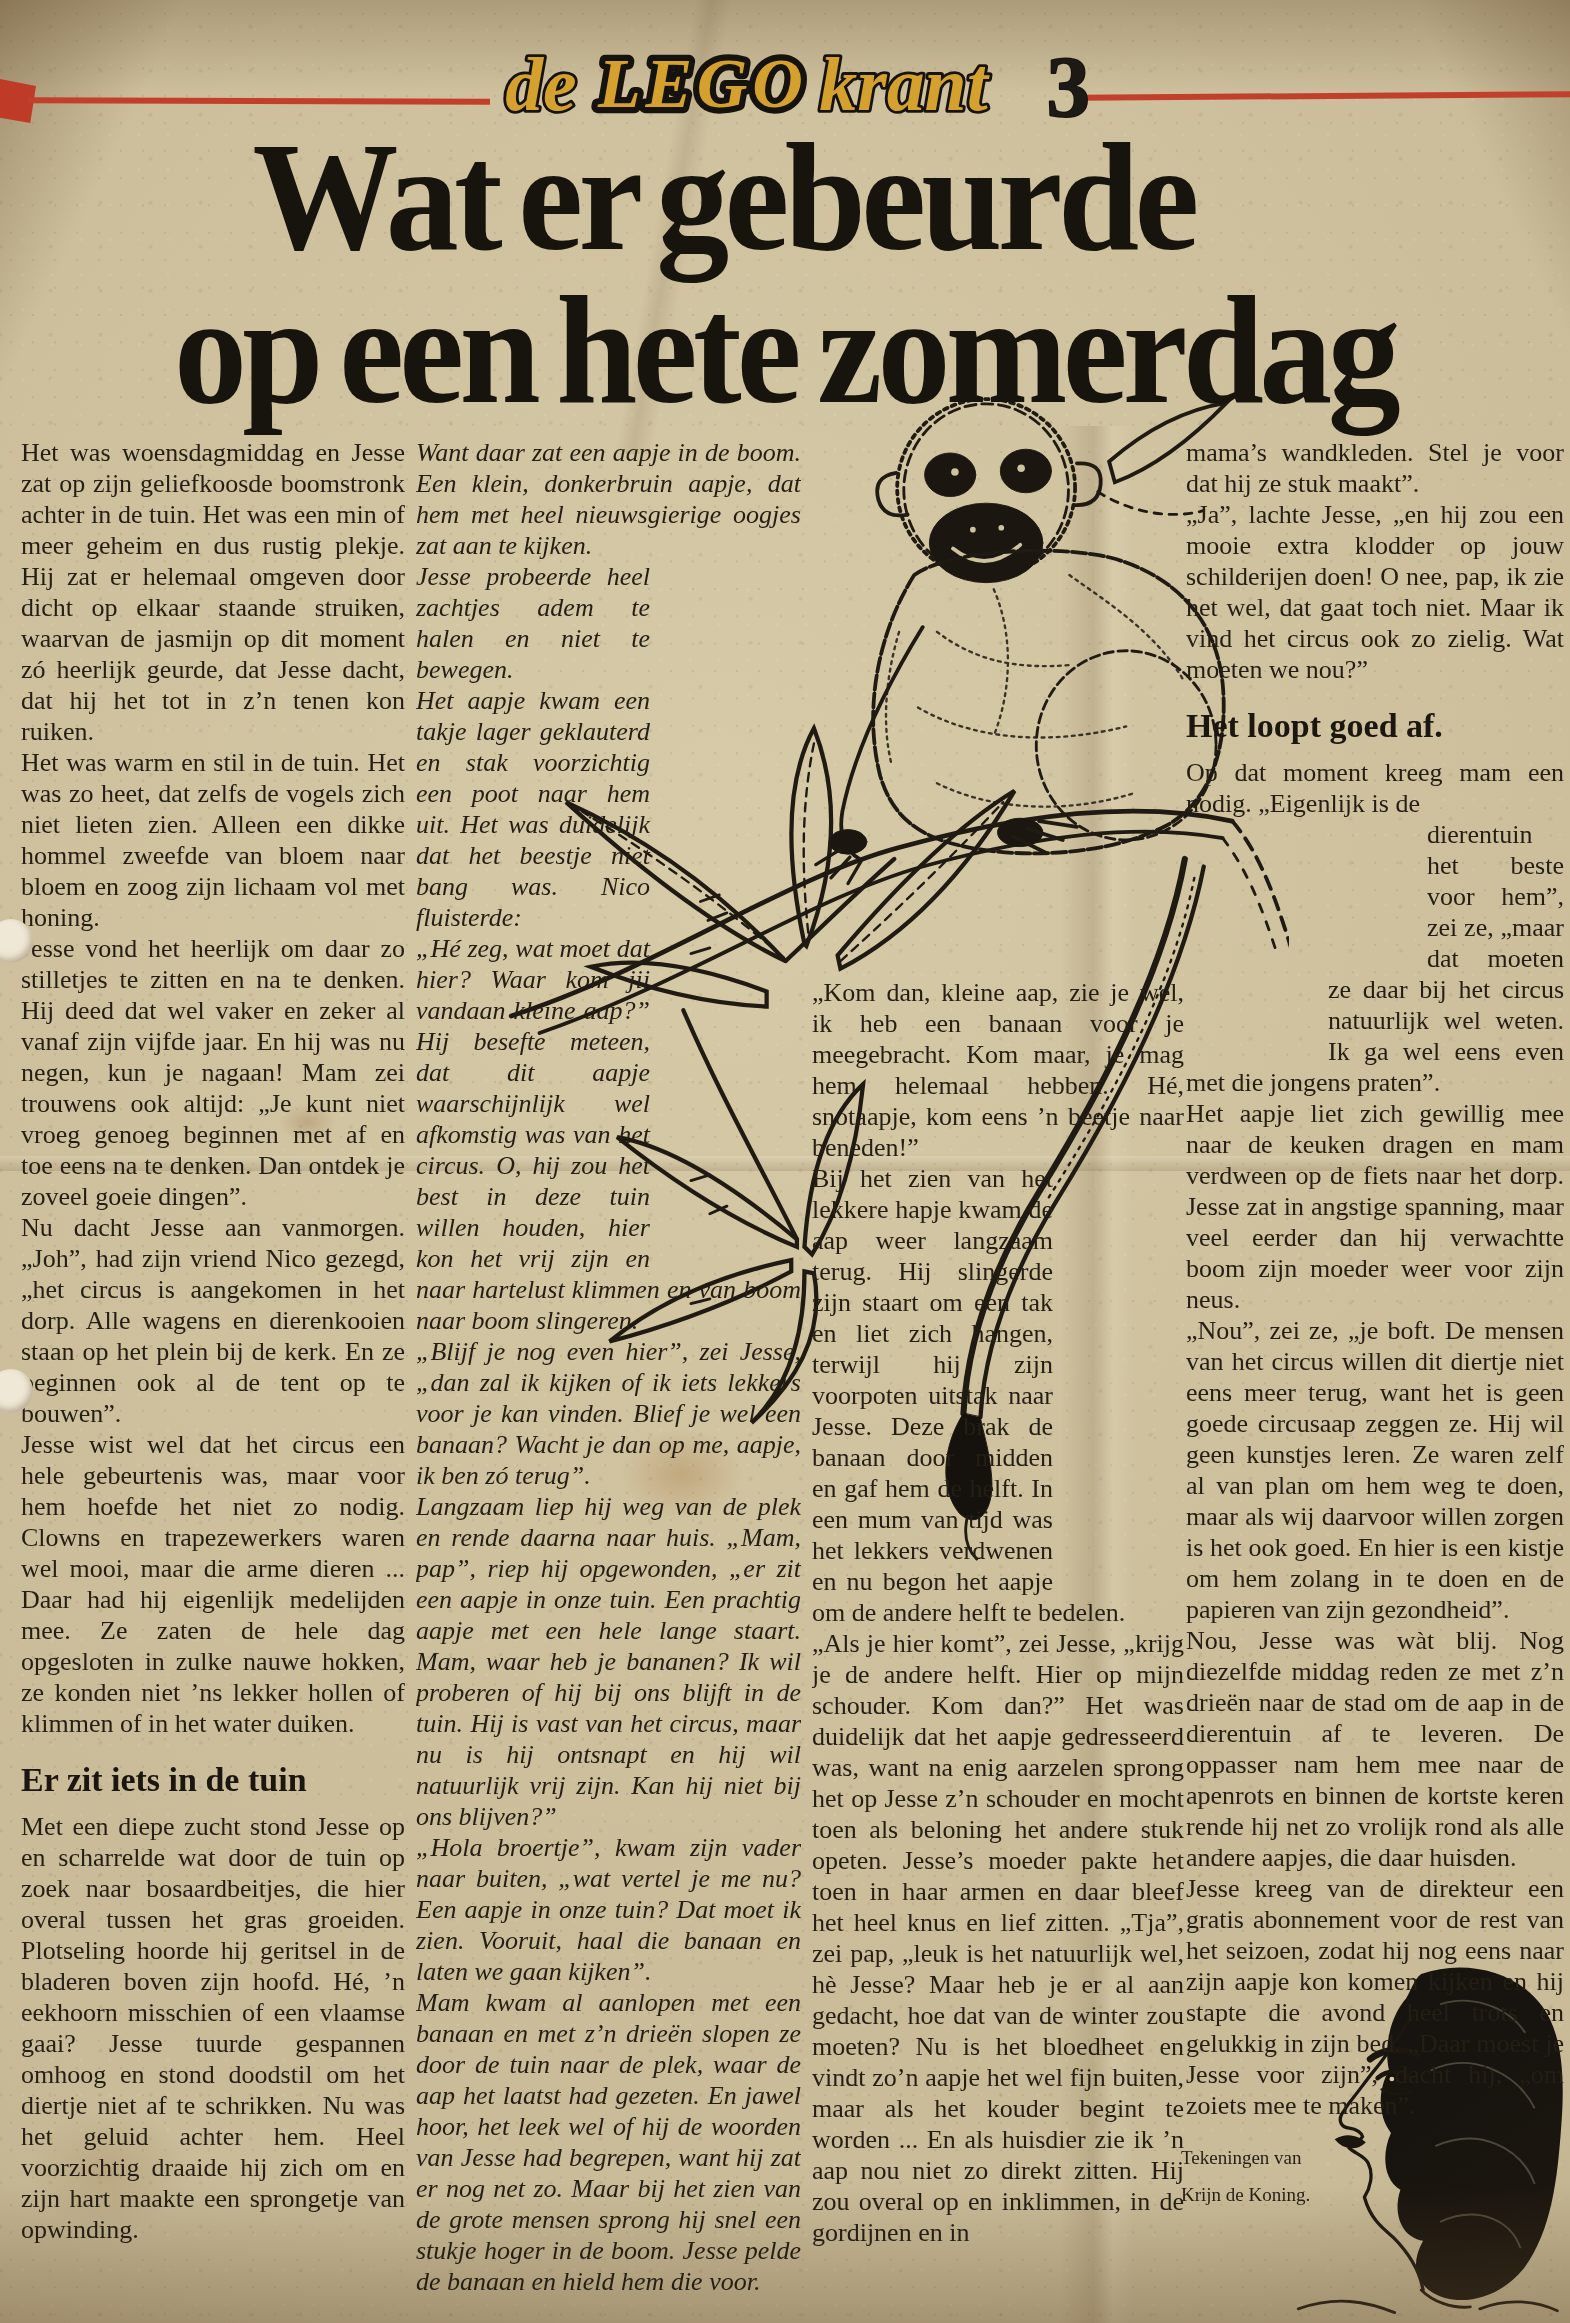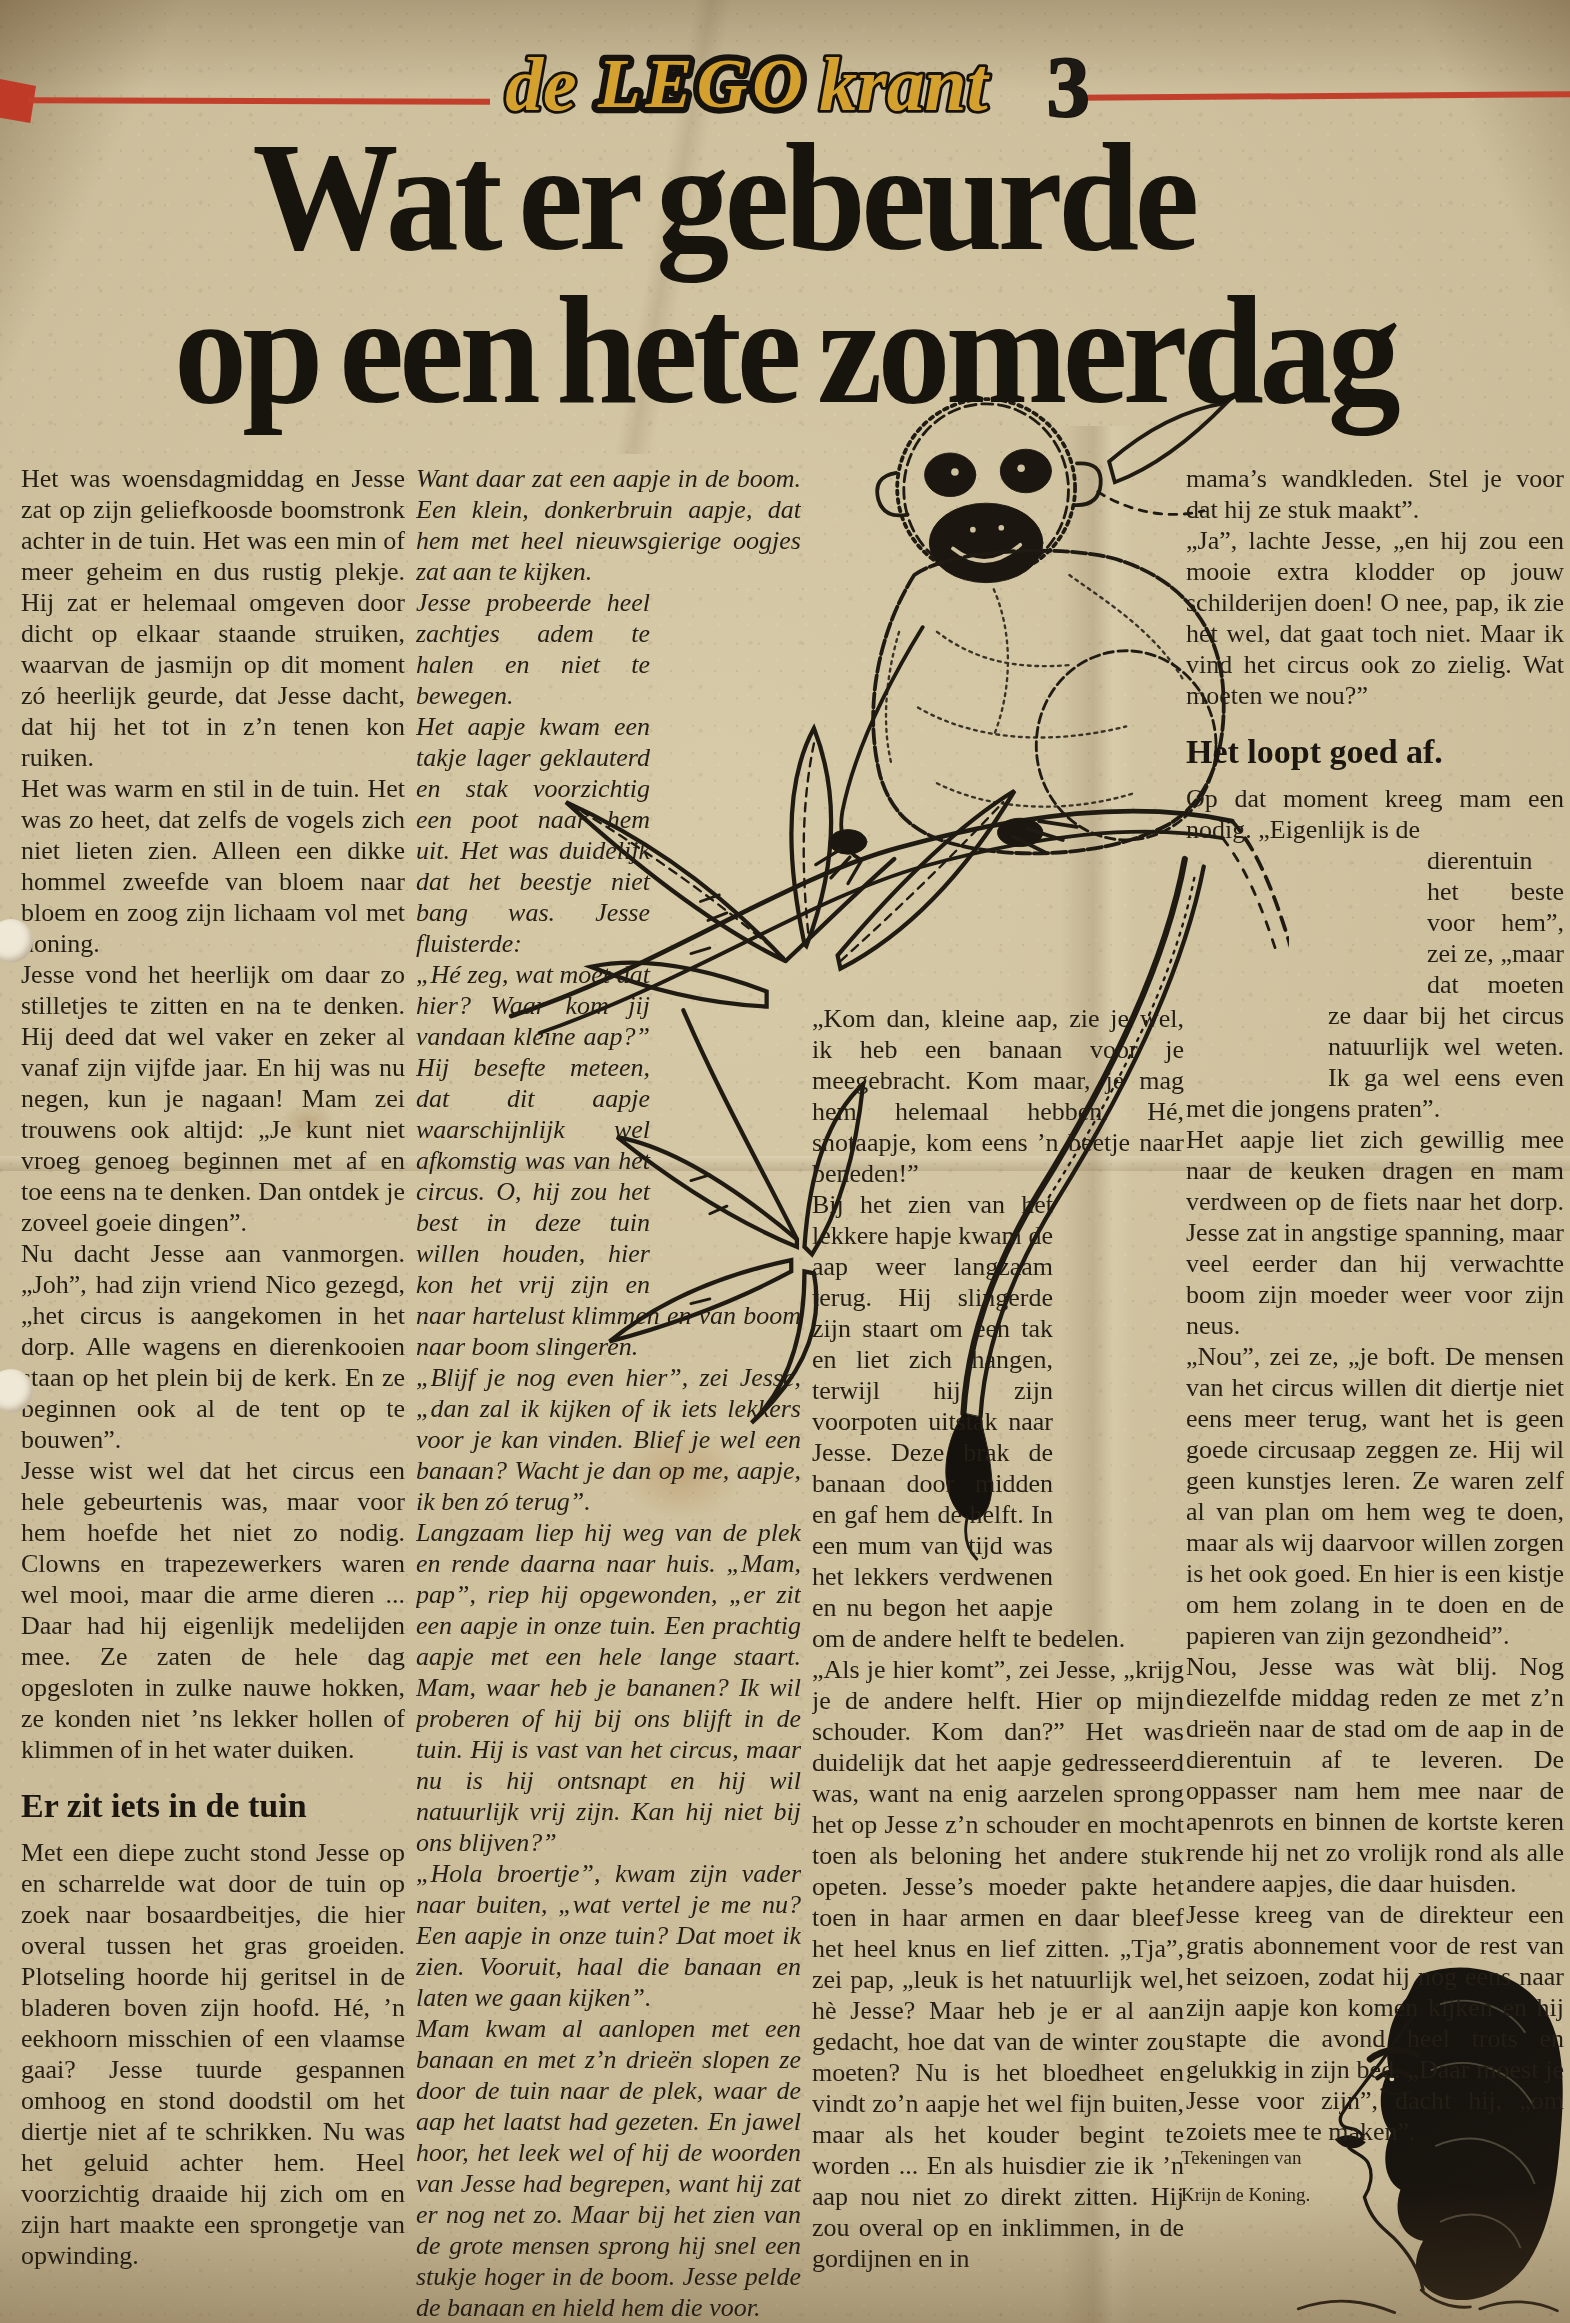--- a/index.html
+++ b/index.html
@@ -54,21 +54,21 @@
   
   #headline{
     position:absolute;left:28px;top:121px;width:1514px;z-index:3;
     text-align:center;font-weight:700;color:#17130d;
     font-size:146px;line-height:144px;letter-spacing:-4.7px;word-spacing:-11.4px;
     transform:scaleY(1.06);transform-origin:top center;
   }
   #headline .l1{padding-right:123px;}
 
   
-  .col{position:absolute;z-index:3;font-size:26px;line-height:31px;overflow:hidden;margin-top:26px;}
+  .col{position:absolute;z-index:3;font-size:26px;line-height:31px;overflow:hidden;}
   .col p{margin:0;text-align:justify;}
   .col h2{font-size:34px;line-height:40px;margin:21px 0 11.4px 0;color:#1b160f;}
   .col1{left:21px;top:437px;width:384px;height:1855px;}
   .col2{left:416px;top:437px;width:385px;height:1879px;font-style:italic;}
   .col3{left:812px;top:977px;width:372px;height:1340px;}
   .col4{left:1186px;top:437px;width:378px;height:1879px;}
 
   
   #monkey-art{position:absolute;left:407px;top:348px;width:882px;height:1230px;z-index:2;pointer-events:none;}
   #face-art{position:absolute;left:1279px;top:1957px;width:291px;height:366px;z-index:2;pointer-events:none;}
@@ -211,21 +211,21 @@
         <p>Jesse vond het heerlijk om daar zo stilletjes te zitten en na te denken. Hij deed dat wel vaker en zeker al vanaf zijn vijfde jaar. En hij was nu negen, kun je nagaan! Mam zei trouwens ook altijd: „Je kunt niet vroeg genoeg beginnen met af en toe eens na te denken. Dan ontdek je zoveel goeie dingen”.</p>
         <p>Nu dacht Jesse aan vanmorgen. „Joh”, had zijn vriend Nico gezegd, „het circus is aangekomen in het dorp. Alle wagens en dierenkooien staan op het plein bij de kerk. En ze beginnen ook al de tent op te bouwen”.</p>
         <p>Jesse wist wel dat het circus een hele gebeurtenis was, maar voor hem hoefde het niet zo nodig. Clowns en trapezewerkers waren wel mooi, maar die arme dieren ... Daar had hij eigenlijk medelijden mee. Ze zaten de hele dag opgesloten in zulke nauwe hokken, ze konden niet ’ns lekker hollen of klimmen of in het water duiken.</p>
         <h2>Er zit iets in de tuin</h2>
         <p>Met een diepe zucht stond Jesse op en scharrelde wat door de tuin op zoek naar bosaardbeitjes, die hier overal tussen het gras groeiden. Plotseling hoorde hij geritsel in de bladeren boven zijn hoofd. Hé, ’n eekhoorn misschien of een vlaamse gaai? Jesse tuurde gespannen omhoog en stond doodstil om het diertje niet af te schrikken. Nu was het geluid achter hem. Heel voorzichtig draaide hij zich om en zijn hart maakte een sprongetje van opwinding.</p>
       </div>
       <div class="col col2">
         <p>Want daar zat een aapje in de boom. Een klein, donkerbruin aapje, dat hem met heel nieuwsgierige oogjes zat aan te kijken.</p>
         <div style="float: right; width: 151px; height: 705px;"></div>
         <p>Jesse probeerde heel zachtjes adem te halen en niet te bewegen.</p>
-        <p>Het aapje kwam een takje lager geklauterd en stak voorzichtig een poot naar hem uit. Het was duidelijk dat het beestje niet bang was. Jesse fluisterde:</p>
+        <p>Het aapje kwam een takje lager geklauterd en stak voorzichtig een poot naar hem uit. Het was duidelijk dat het beestje niet bang was. Nico fluisterde:</p>
         <p>„Hé zeg, wat moet dat hier? Waar kom jij vandaan kleine aap?” Hij besefte meteen, dat dit aapje waarschijnlijk wel afkomstig was van het circus. O, hij zou het best in deze tuin willen houden, hier kon het vrij zijn en naar hartelust klimmen en van boom naar boom slingeren.</p>
         <p>„Blijf je nog even hier”, zei Jesse, „dan zal ik kijken of ik iets lekkers voor je kan vinden. Blief je wel een banaan? Wacht je dan op me, aapje, ik ben zó terug”.</p>
         <p>Langzaam liep hij weg van de plek en rende daarna naar huis. „Mam, pap”, riep hij opgewonden, „er zit een aapje in onze tuin. Een prachtig aapje met een hele lange staart. Mam, waar heb je bananen? Ik wil proberen of hij bij ons blijft in de tuin. Hij is vast van het circus, maar nu is hij ontsnapt en hij wil natuurlijk vrij zijn. Kan hij niet bij ons blijven?”</p>
         <p>„Hola broertje”, kwam zijn vader naar buiten, „wat vertel je me nu? Een aapje in onze tuin? Dat moet ik zien. Vooruit, haal die banaan en laten we gaan kijken”.</p>
         <p>Mam kwam al aanlopen met een banaan en met z’n drieën slopen ze door de tuin naar de plek, waar de aap het laatst had gezeten. En jawel hoor, het leek wel of hij de woorden van Jesse had begrepen, want hij zat er nog net zo. Maar bij het zien van de grote mensen sprong hij snel een stukje hoger in de boom. Jesse pelde de banaan en hield hem die voor.</p>
       </div>
       <div class="col col3">
         <p>„Kom dan, kleine aap, zie je wel, ik heb een banaan voor je meegebracht. Kom maar, je mag hem helemaal hebben. Hé, snotaapje, kom eens ’n beetje naar beneden!”</p>
         <div style="float: right; width: 131px; height: 407px;"></div>
         <p>Bij het zien van het lekkere hapje kwam de aap weer langzaam terug. Hij slingerde zijn staart om een tak en liet zich hangen, terwijl hij zijn voorpoten uitstak naar Jesse. Deze brak de banaan door midden en gaf hem de helft. In een mum van tijd was het lekkers verdwenen en nu begon het aapje om de andere helft te bedelen.</p>

